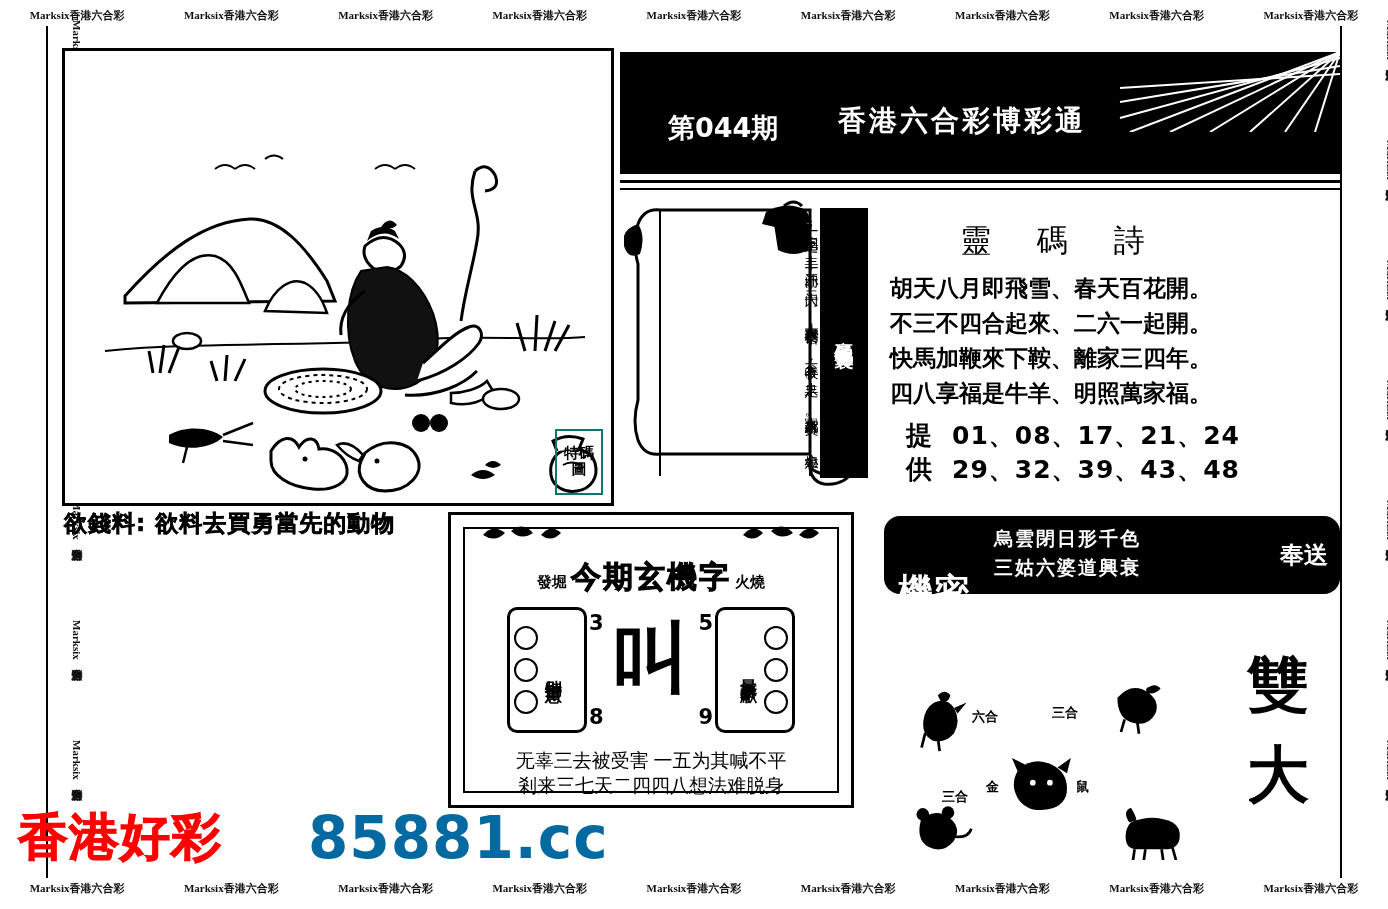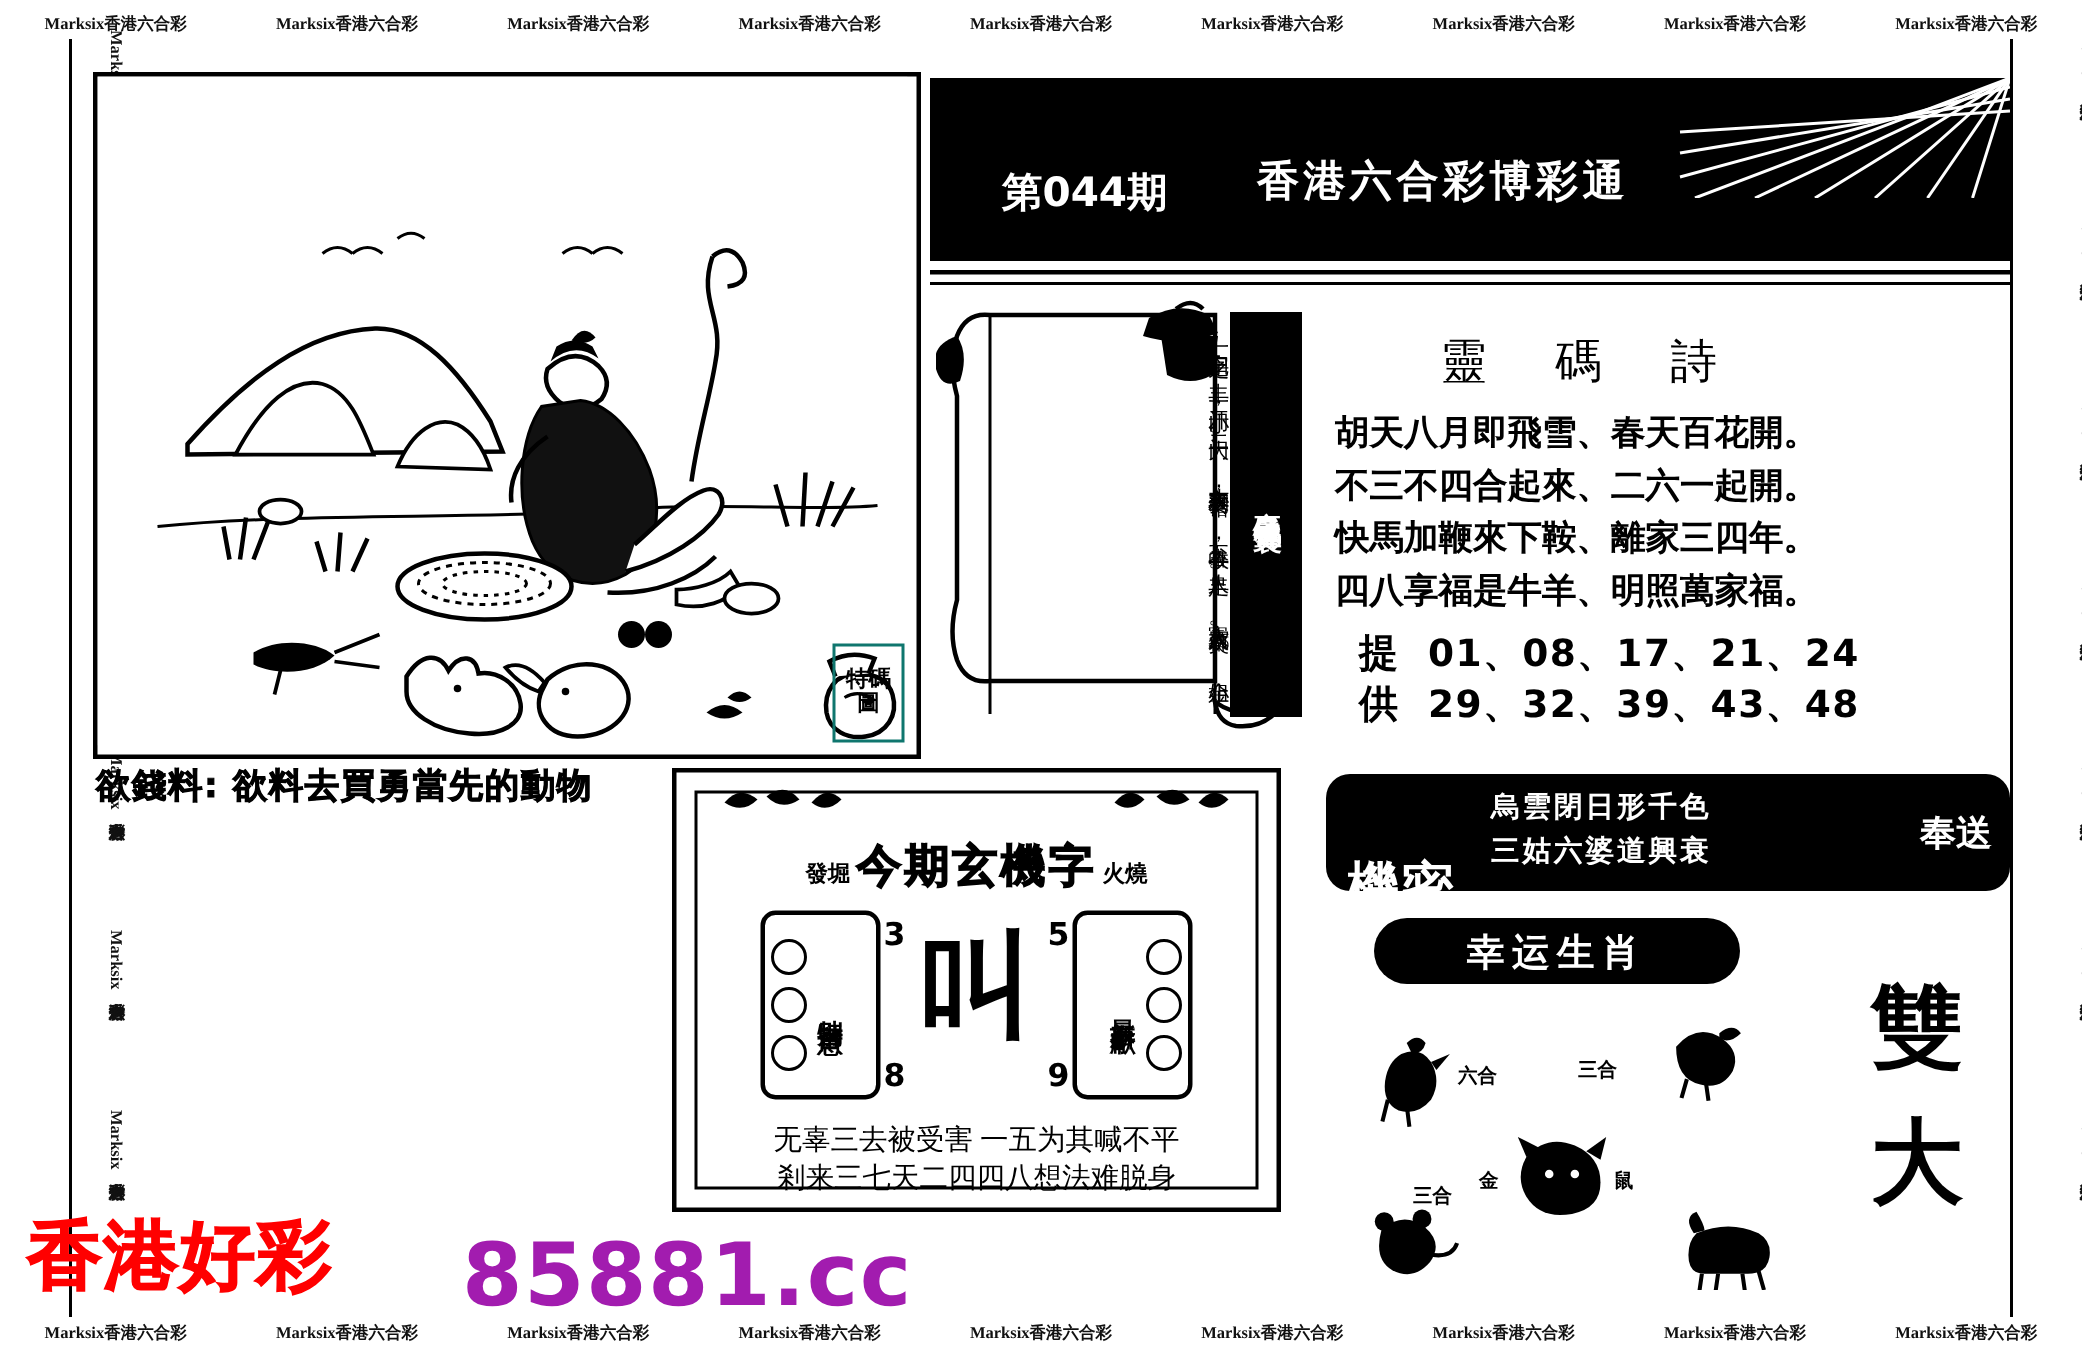--- a/index.html
+++ b/index.html
@@ -217,22 +217,22 @@
   .red-band{
     position:absolute;left:18px;top:800px;width:870px;height:70px;
   }
   .red-band .zh{
     position:absolute;left:0;top:4px;
     font-size:50px;font-weight:bold;color:#ff0000;
     font-family:"DejaVu Sans",sans-serif;letter-spacing:1px;
     -webkit-text-stroke:1px #ff0000;
   }
   .red-band .url{
-    position:absolute;left:290px;top:16px;
-    font-size:58px;font-weight:bold;color:#a21caf;
+    position:absolute;left:290px;top:4px;
+    font-size:58px;font-weight:bold;color:#0369a1;
     font-family:"DejaVu Sans",sans-serif;letter-spacing:1px;
   }
 </style>
 </head>
 <body>
 
 <div class="page">
 
   <div class="wm-top">
     <span>Marksix香港六合彩</span>
@@ -418,21 +418,20 @@
 
   <div class="jimi">
     <div class="k">機密</div>
     <div class="mid">
       <div>烏雲閉日形千色</div>
       <div>三姑六婆道興衰</div>
     </div>
     <div class="r">奉送</div>
   </div>
 
-  <div class="pill">幸运生肖</div>
 
   <div class="zodiac">
     <svg width="320" height="200" viewBox="0 0 320 200">
 
       <g transform="translate(28,30) scale(0.9)" fill="#000">
         <path d="M22 6 q8 -8 14 0 q-2 8 -10 8 Z"></path>
         <path d="M18 14 q14 -6 22 6 q8 14 0 28 q-10 12 -24 8 q-12 -6 -10 -22 q2 -14 12 -20 Z"></path>
         <path d="M8 48 l-4 16 M22 52 l2 16" stroke="#000" stroke-width="3" fill="none"></path>
         <path d="M40 20 l14 -6 l-10 12 Z"></path>
       </g>

